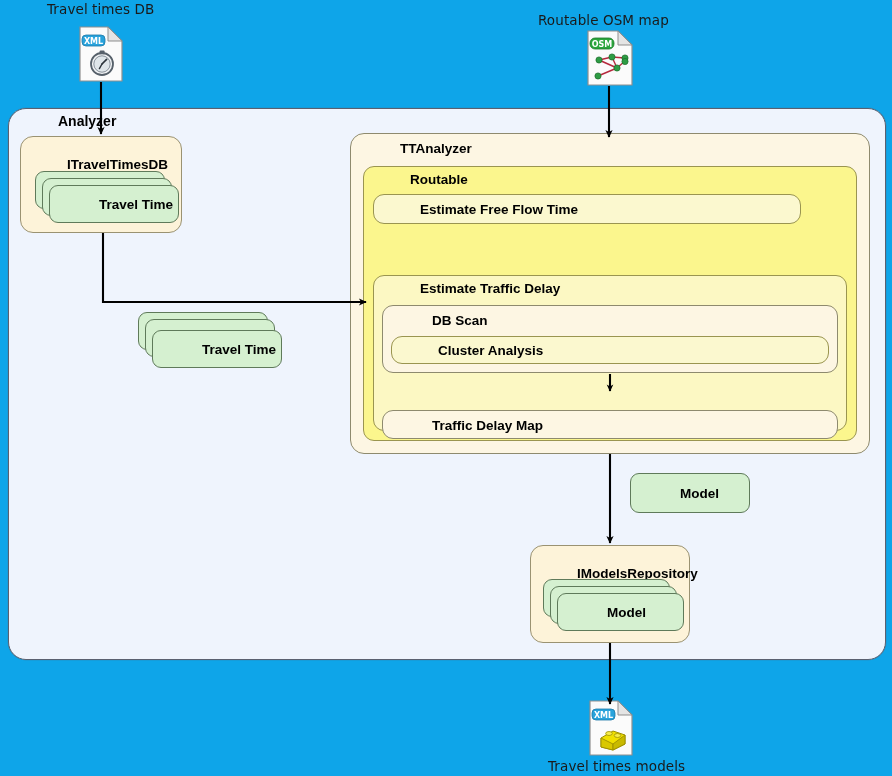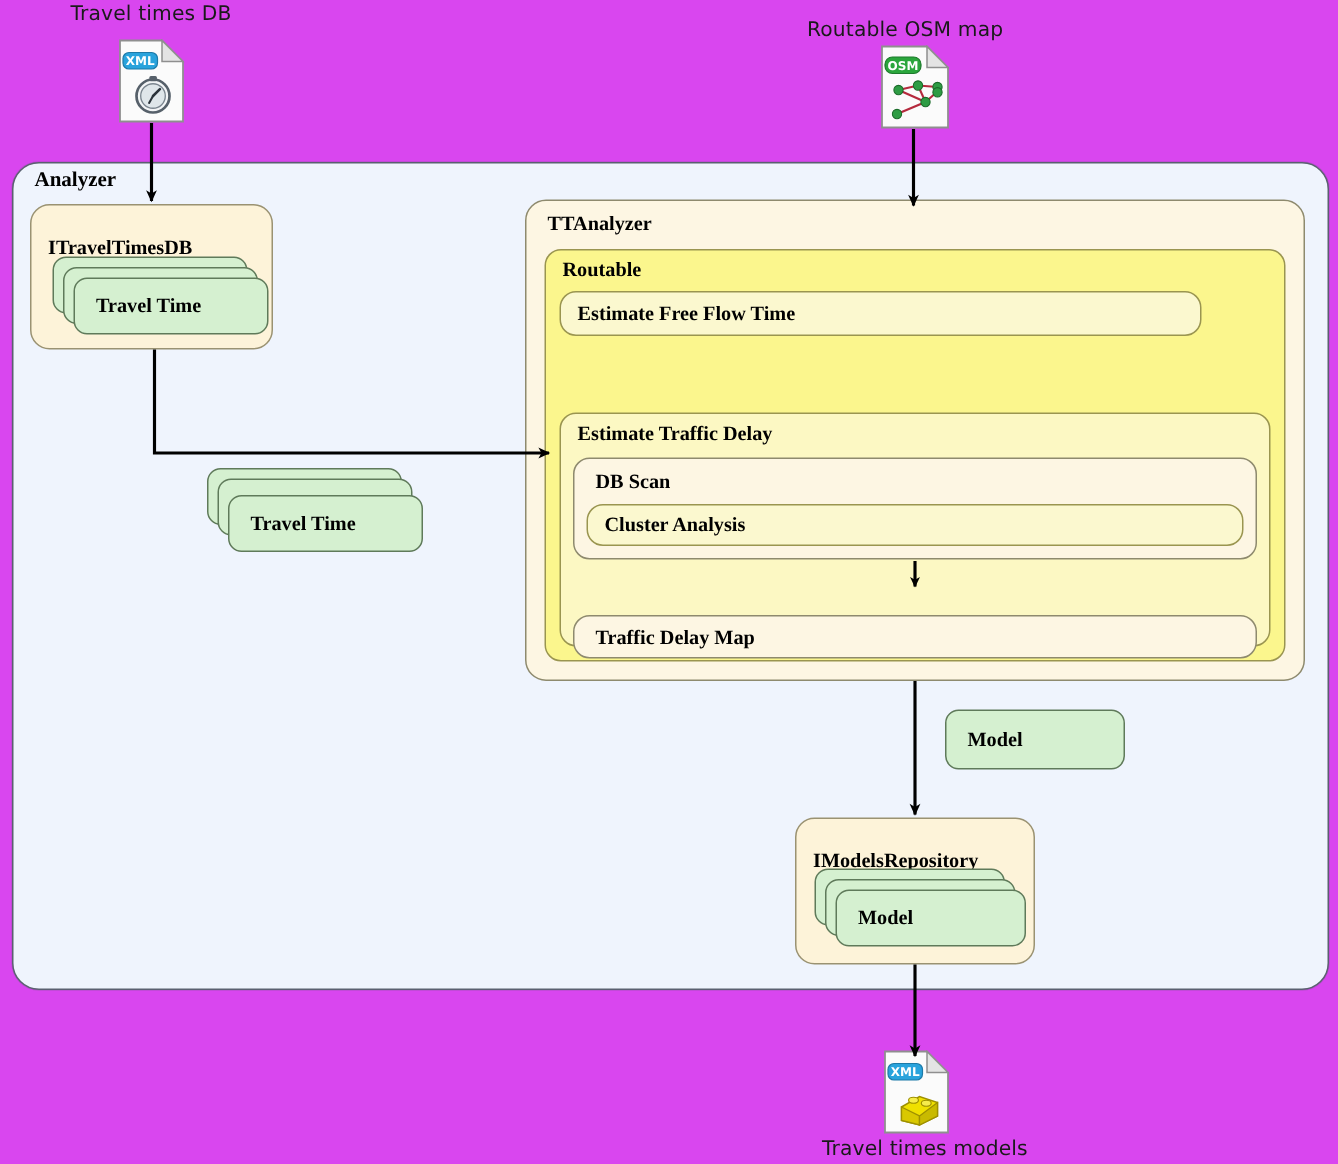--- a/index.html
+++ b/index.html
@@ -7,21 +7,21 @@
     padding: 0;
     background: #ffffff;
   }
   body {
     font-family: "DejaVu Sans", sans-serif;
   }
   #canvas {
     position: relative;
     width: 892px;
     height: 776px;
-    background: #d946ef;
+    background: #0ea5e9;
     overflow: hidden;
   }
 
   
   .caption {
     position: absolute;
     font-family: "DejaVu Sans", sans-serif;
     font-size: 13.5px;
     color: #1a1a1a;
     white-space: nowrap;
@@ -29,25 +29,26 @@
   }
 
   
   .node {
     position: absolute;
     box-sizing: border-box;
     border-radius: 12px;
   }
   .node > .node-label {
     position: absolute;
-    font-family: Liberation Serif, serif;
+    font-family: Liberation Sans, sans-serif;
     font-weight: bold;
     font-size: 13.5px;
     color: #000000;
     white-space: nowrap;
+    margin-left: 35px;
   }
 
   
   .analyzer-box {
     background: #eff4fd;
     border: 1.6px solid #5a6070;
     border-radius: 18px;
     box-shadow: 0 0 0 0.5px rgba(90,96,112,0.25);
   }
   .analyzer-box > .node-label {

